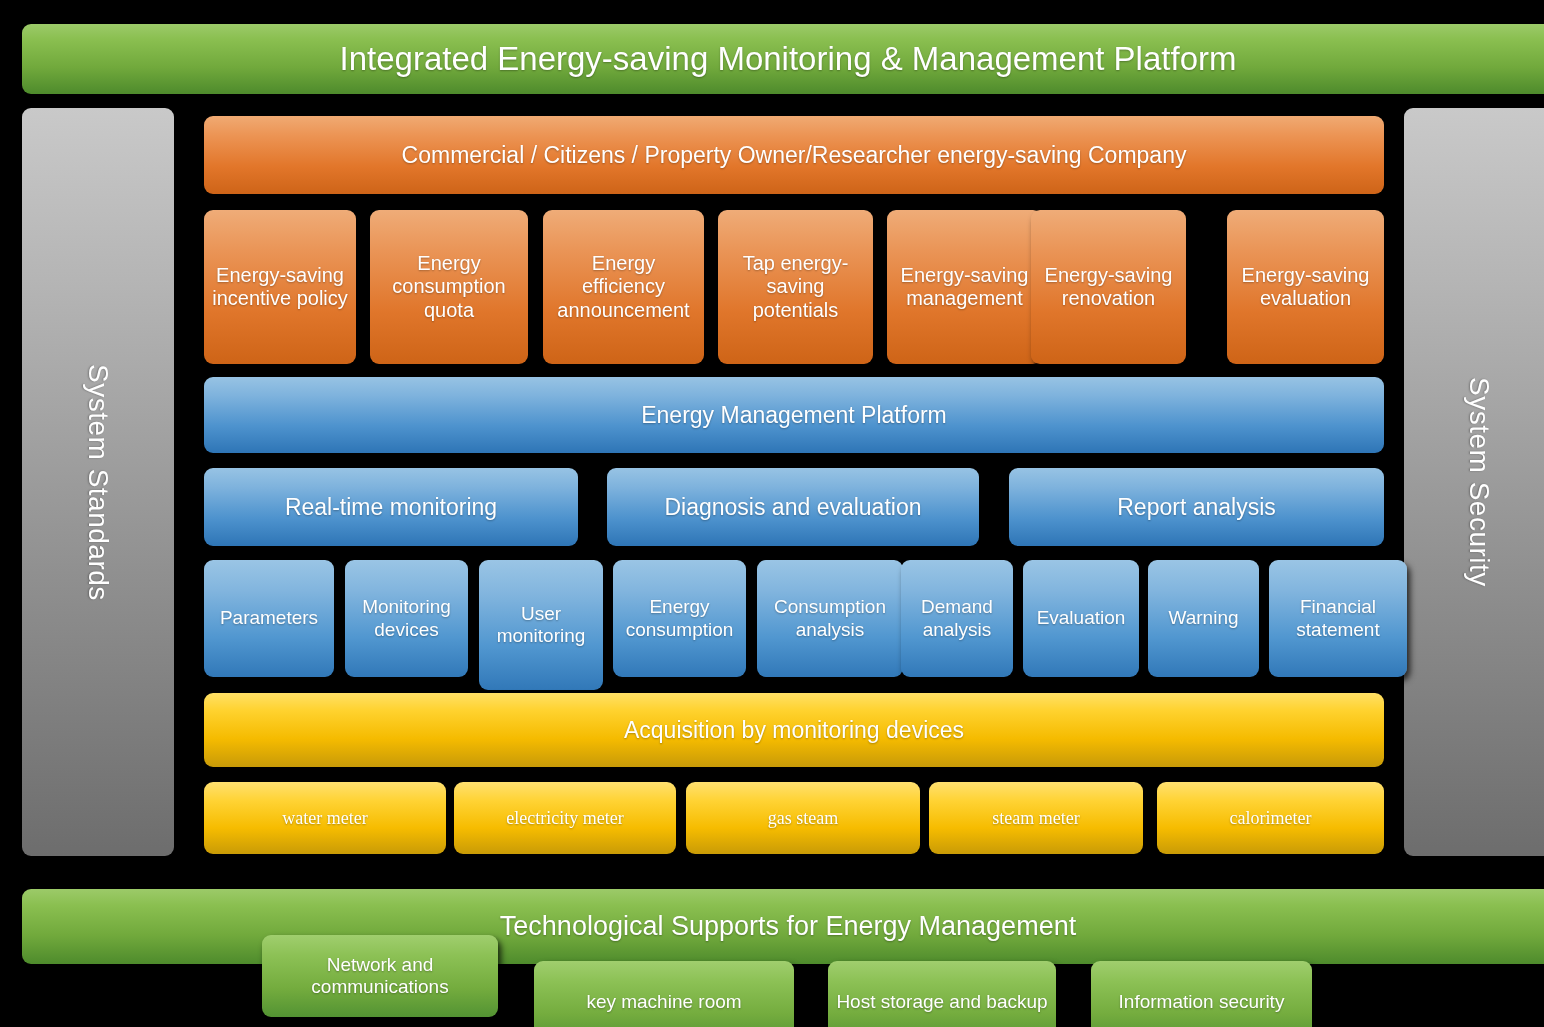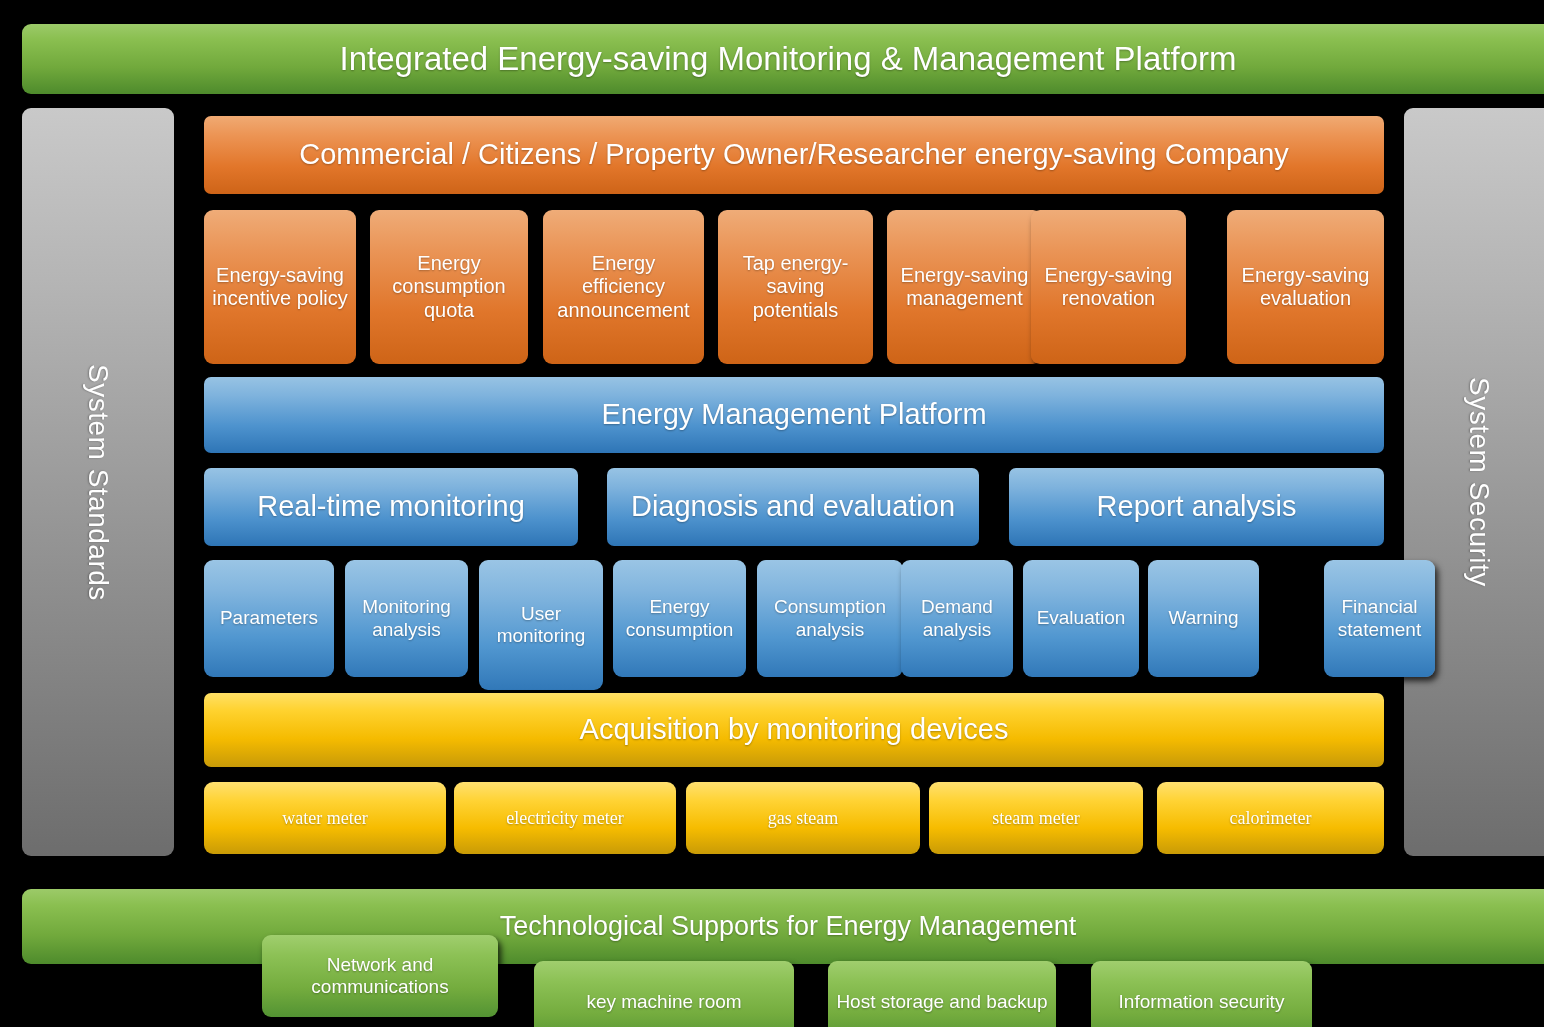--- a/index.html
+++ b/index.html
@@ -32,21 +32,21 @@
   .orange-chip { background: linear-gradient(to bottom, #EFAC78 0%, #EA9557 26%, #E0762B 66%, #CE6417 100%); }
   .blue-bar    { background: linear-gradient(to bottom, #97C3E4 0%, #7FB3DD 24%, #4E93CE 64%, #2E75B6 100%); }
   .blue-chip   { background: linear-gradient(to bottom, #9AC5E5 0%, #82B5DE 26%, #5197D0 66%, #3178B8 100%); }
   .yellow-bar  { background: linear-gradient(to bottom, #FFE066 0%, #FFD22E 24%, #F5BB00 62%, #C89A08 100%); }
   .yellow-chip { background: linear-gradient(to bottom, #FFE070 0%, #FFD334 26%, #F6BC00 64%, #C99B06 100%); font-family: Liberation Serif, serif; }
   .gray-panel  { background: linear-gradient(to bottom, #C9C9C9 0%, #B4B4B4 24%, #909090 62%, #6D6D6D 100%); }
 
   
   .t-title   { font-size: 33px; }
   .t-bar     { font-size: 27px; }
-  .t-barbig  { font-size: 29px; border-radius: 7px; }
+  .t-barbig  { font-size: 23px; }
   .t-chip    { font-size: 20px; }
   .t-chipsm  { font-size: 19px; }
   .t-small   { font-size: 18px; }
   .t-side    { font-size: 28px; }
 
   .side-panel {
     writing-mode: vertical-rl;
     text-orientation: mixed;
   }
   .side-panel .side-label {
@@ -79,28 +79,28 @@
   <div class="box orange-chip t-chip" style="left:1015px; top:194px; width:155px; height:154px;">Energy-saving renovation</div>
   <div class="box orange-chip t-chip" style="left:1211px; top:194px; width:157px; height:154px;">Energy-saving evaluation</div>
 
   <div class="box blue-bar t-barbig" style="left:188px; top:361px; width:1180px; height:76px;">Energy Management Platform</div>
 
   <div class="box blue-bar t-barbig" style="left:188px; top:452px; width:374px; height:78px;">Real-time monitoring</div>
   <div class="box blue-bar t-barbig" style="left:591px; top:452px; width:372px; height:78px;">Diagnosis and evaluation</div>
   <div class="box blue-bar t-barbig" style="left:993px; top:452px; width:375px; height:78px;">Report analysis</div>
 
   <div class="box blue-chip t-chipsm" style="left:188px; top:544px; width:130px; height:117px;">Parameters</div>
-  <div class="box blue-chip t-chipsm" style="left:329px; top:544px; width:123px; height:117px;">Monitoring analysis</div>
+  <div class="box blue-chip t-chipsm" style="left:329px; top:544px; width:123px; height:117px;">Monitoring devices</div>
   <div class="box blue-chip t-chipsm" style="left:463px; top:544px; width:124px; height:130px;">User monitoring</div>
   <div class="box blue-chip t-chipsm" style="left:597px; top:544px; width:133px; height:117px;">Energy consumption</div>
   <div class="box blue-chip t-chipsm" style="left:741px; top:544px; width:146px; height:117px;">Consumption analysis</div>
   <div class="box blue-chip t-chipsm" style="left:885px; top:544px; width:112px; height:117px;">Demand analysis</div>
   <div class="box blue-chip t-chipsm" style="left:1007px; top:544px; width:116px; height:117px;">Evaluation</div>
   <div class="box blue-chip t-chipsm" style="left:1132px; top:544px; width:111px; height:117px;">Warning</div>
-  <div class="box blue-chip t-chipsm" style="left:1308px; top:544px; width:111px; height:117px;">Financial statement</div>
+  <div class="box blue-chip t-chipsm" style="left:1253px; top:544px; width:138px; height:117px;">Financial statement</div>
 
   <div class="box yellow-bar t-barbig" style="left:188px; top:677px; width:1180px; height:74px;">Acquisition by monitoring devices</div>
 
   <div class="box yellow-chip t-small" style="left:188px; top:766px; width:242px; height:72px;">water meter</div>
   <div class="box yellow-chip t-small" style="left:438px; top:766px; width:222px; height:72px;">electricity meter</div>
   <div class="box yellow-chip t-small" style="left:670px; top:766px; width:234px; height:72px;">gas steam</div>
   <div class="box yellow-chip t-small" style="left:913px; top:766px; width:214px; height:72px;">steam meter</div>
   <div class="box yellow-chip t-small" style="left:1141px; top:766px; width:227px; height:72px;">calorimeter</div>
 
   <div class="box green-bar t-bar" style="left:6px; top:857px; width:1532px; height:75px;margin-top:16px;">Technological Supports for Energy Management</div>

